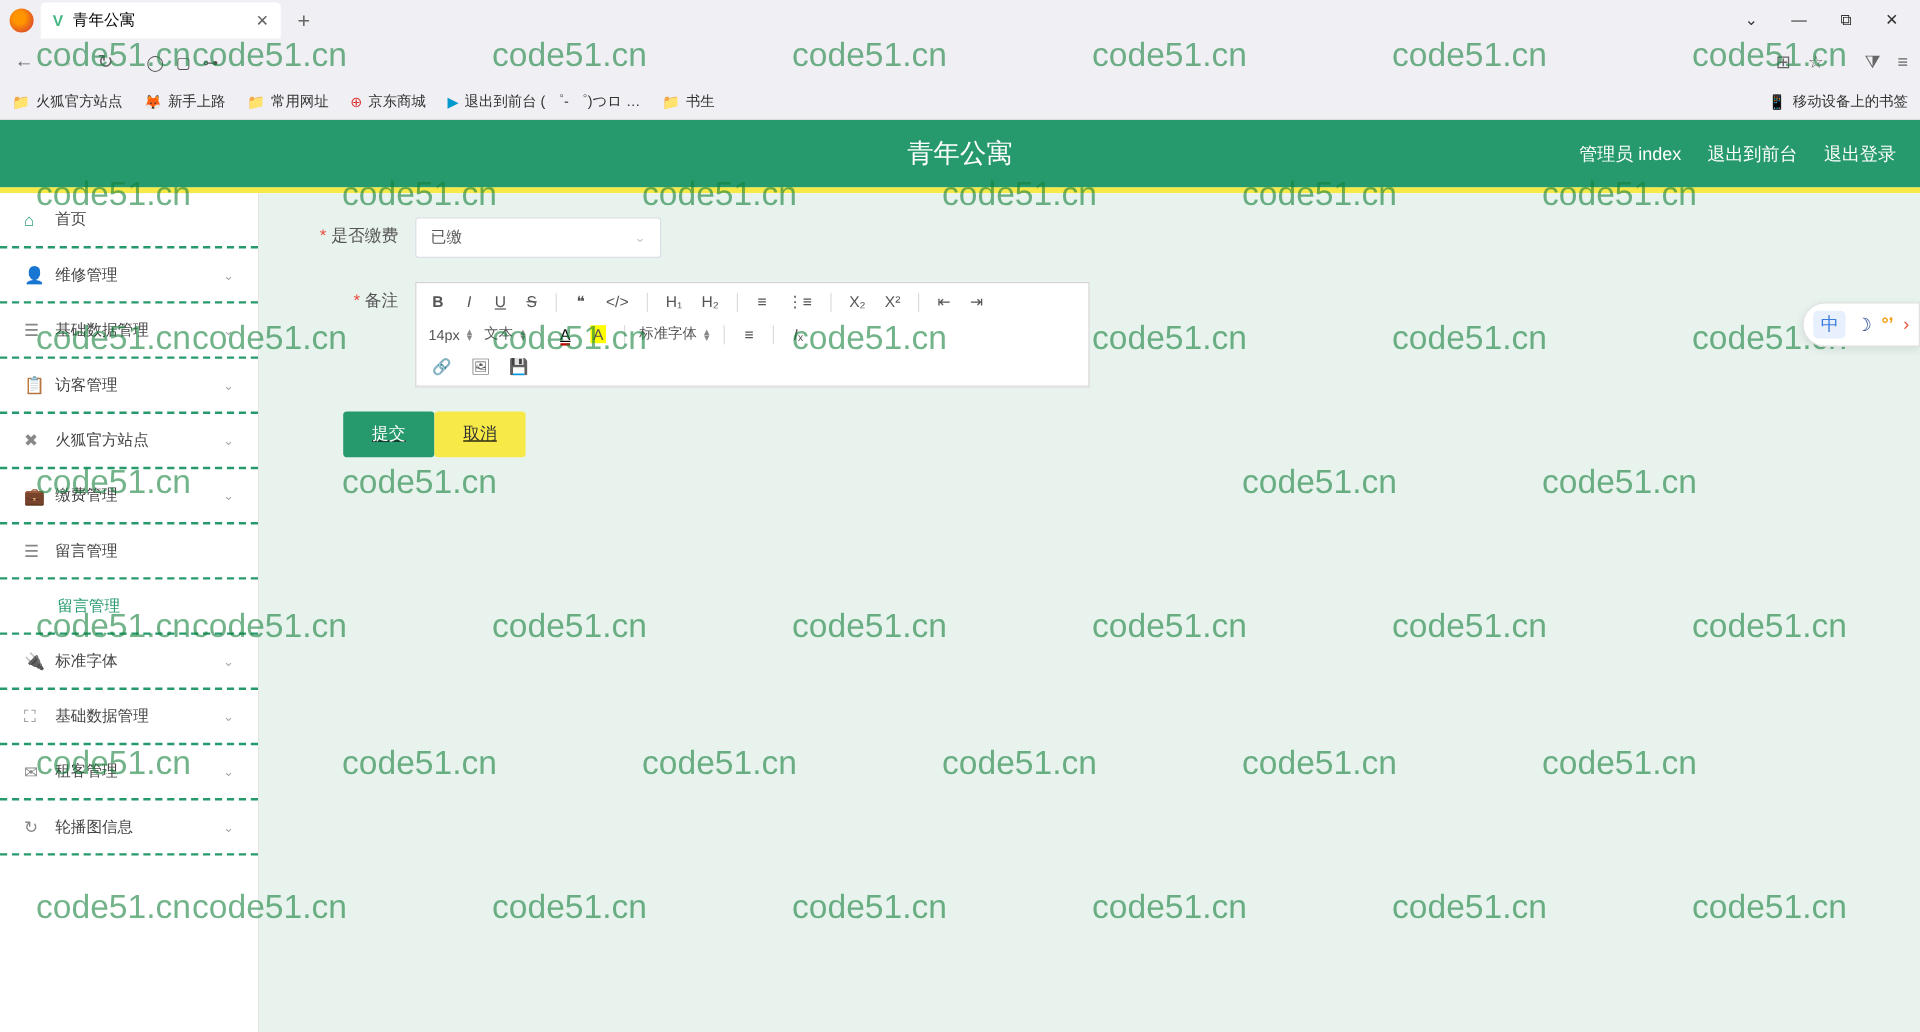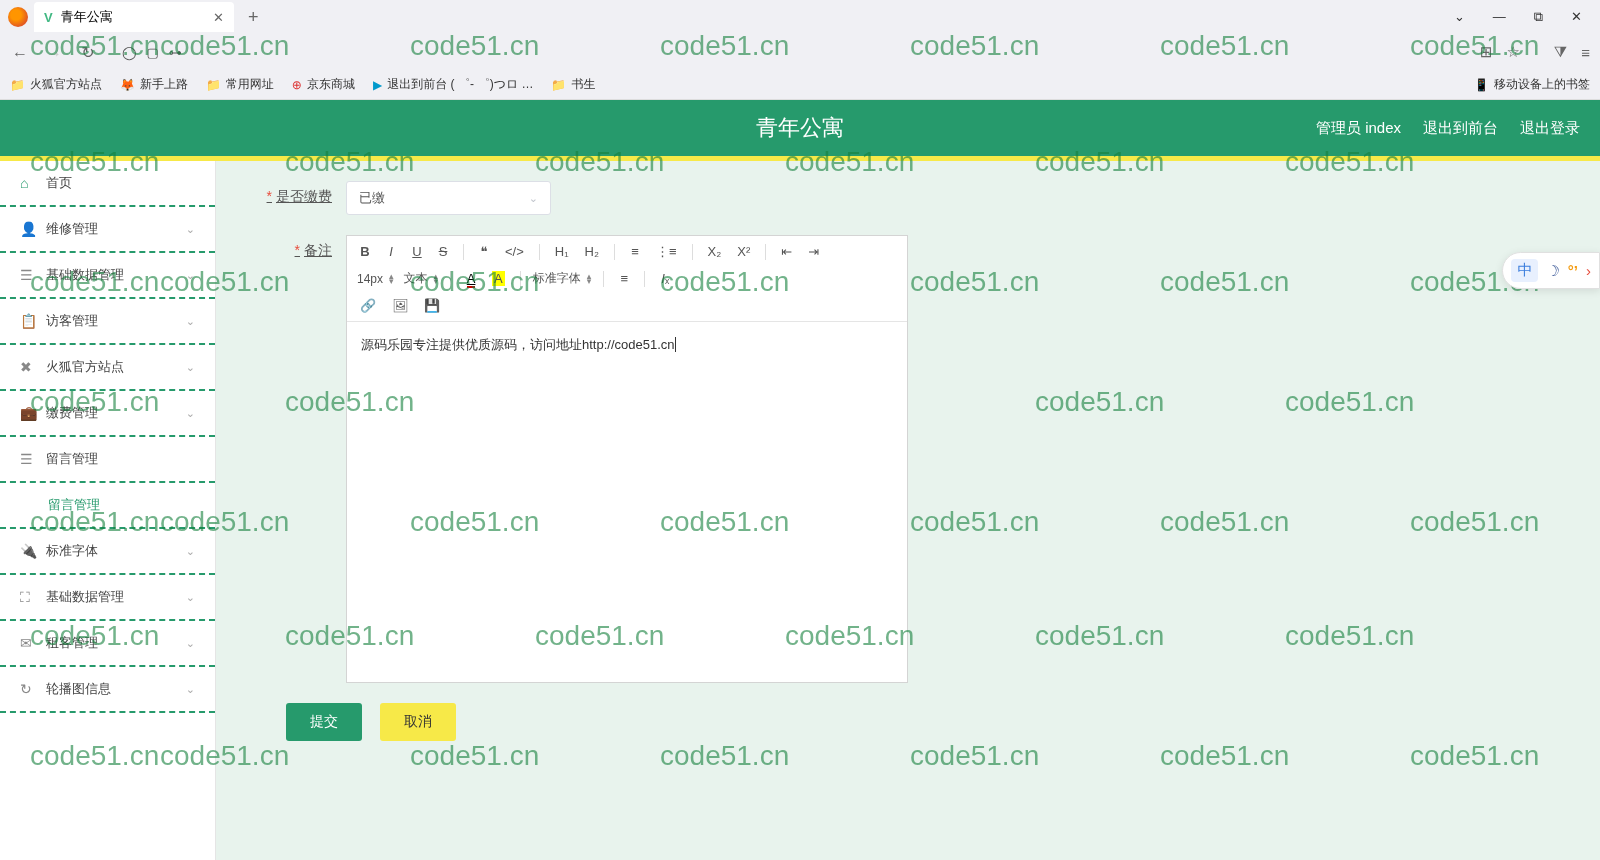--- a/index.html
+++ b/index.html
@@ -44,40 +44,40 @@
 .sidebar { width: 216px; background: #fff; border-right: 1px solid #e5e5e5; overflow-y: auto; }
 .side-item { display: flex; align-items: center; padding: 13px 20px; gap: 10px; color: #444; cursor: pointer; border-bottom: 2px dashed #269a6c; }
 .side-item.sub { padding-left: 48px; color: #269a6c; }
 .side-item .icon { color: #888; font-size: 14px; width: 16px; }
 .side-item .chev { margin-left: auto; color: #aaa; font-size: 11px; }
 .side-item.home .icon { color: #269a6c; }
 
 
 .content { flex: 1; padding: 20px 40px; overflow-y: auto; }
 .form-row { display: flex; align-items: flex-start; margin-bottom: 20px; }
-.form-label { width: 90px; text-align: right; padding-right: 14px; padding-top: 7px; color: #555; font-size: 14px; text-decoration: underline; }
+.form-label { width: 90px; text-align: right; padding-right: 14px; padding-top: 7px; color: #555; font-size: 14px; }
 .form-label .req { color: #e74c3c; margin-right: 4px; }
 .select-box { width: 205px; height: 34px; border: 1px solid #dcdfe6; border-radius: 3px; background: #fff; display: flex; align-items: center; padding: 0 12px; cursor: pointer; color: #555; }
 .select-box .sel-arrow { margin-left: auto; color: #c0c4cc; font-size: 11px; }
 
 
 .editor { width: 562px; border: 1px solid #d4d4d4; background: #fff; }
 .editor-toolbar { padding: 6px 10px; border-bottom: 1px solid #e5e5e5; display: flex; flex-wrap: wrap; gap: 4px 10px; align-items: center; color: #555; }
 .tb-btn { cursor: pointer; padding: 2px 3px; font-size: 13px; min-width: 16px; text-align: center; }
 .tb-sep { width: 1px; height: 16px; background: #ddd; margin: 0 2px; }
 .tb-sel { display: flex; align-items: center; gap: 6px; font-size: 12px; cursor: pointer; }
 .tb-sel .sel-hdl { font-size: 9px; color: #888; display: flex; flex-direction: column; line-height: 5px; }
 .tb-row2 { width: 100%; display: flex; gap: 10px; align-items: center; margin-top: 4px; }
 .underline-a { text-decoration: underline; }
 .color-a { color: #000; border-bottom: 2px solid #c00; }
 .color-bg { background: #ff0; padding: 0 2px; }
 .editor-body { min-height: 360px; padding: 14px; font-size: 13px; color: #333; }
 
 
-.btn-row { display: flex; gap: 18px; margin-top: 20px; margin-left: 30px; }
+.btn-row { display: flex; margin-top: 20px; margin-left: 30px; text-decoration: underline; }
 .btn { padding: 10px 24px; border-radius: 3px; cursor: pointer; font-size: 14px; border: none; }
 .btn-primary { background: #269a6c; color: #fff; }
 .btn-cancel { background: #f7e948; color: #333; }
 
 
 .watermarks { position: fixed; inset: 0; pointer-events: none; z-index: 5; }
 .wm { position: absolute; color: #15803d; font-size: 28px; opacity: 0.6; white-space: nowrap; }
 .wm-big { position: absolute; color: #e74c3c; font-size: 36px; font-family: "SimHei", monospace; letter-spacing: 3px; }
 
 
@@ -285,23 +285,20 @@
               <span class="tb-btn">≡</span>
               <span class="tb-sep"></span>
               <span class="tb-btn"><i>I</i>ₓ</span>
             </div>
             <div class="tb-row2">
               <span class="tb-btn">🔗</span>
               <span class="tb-btn">🖼</span>
               <span class="tb-btn">💾</span>
             </div>
           </div>
-          <div class="editor-body">
-            <span>源码乐园专注提供优质源码，访问地址http://code51.cn</span><span style="border-right:1px solid #333;height:14px;"></span>
-          </div>
         </div>
       </div>
 
       <div class="btn-row">
         <button class="btn btn-primary">提交</button>
         <button class="btn btn-cancel">取消</button>
       </div>
     </div>
   </div>
 </div>

